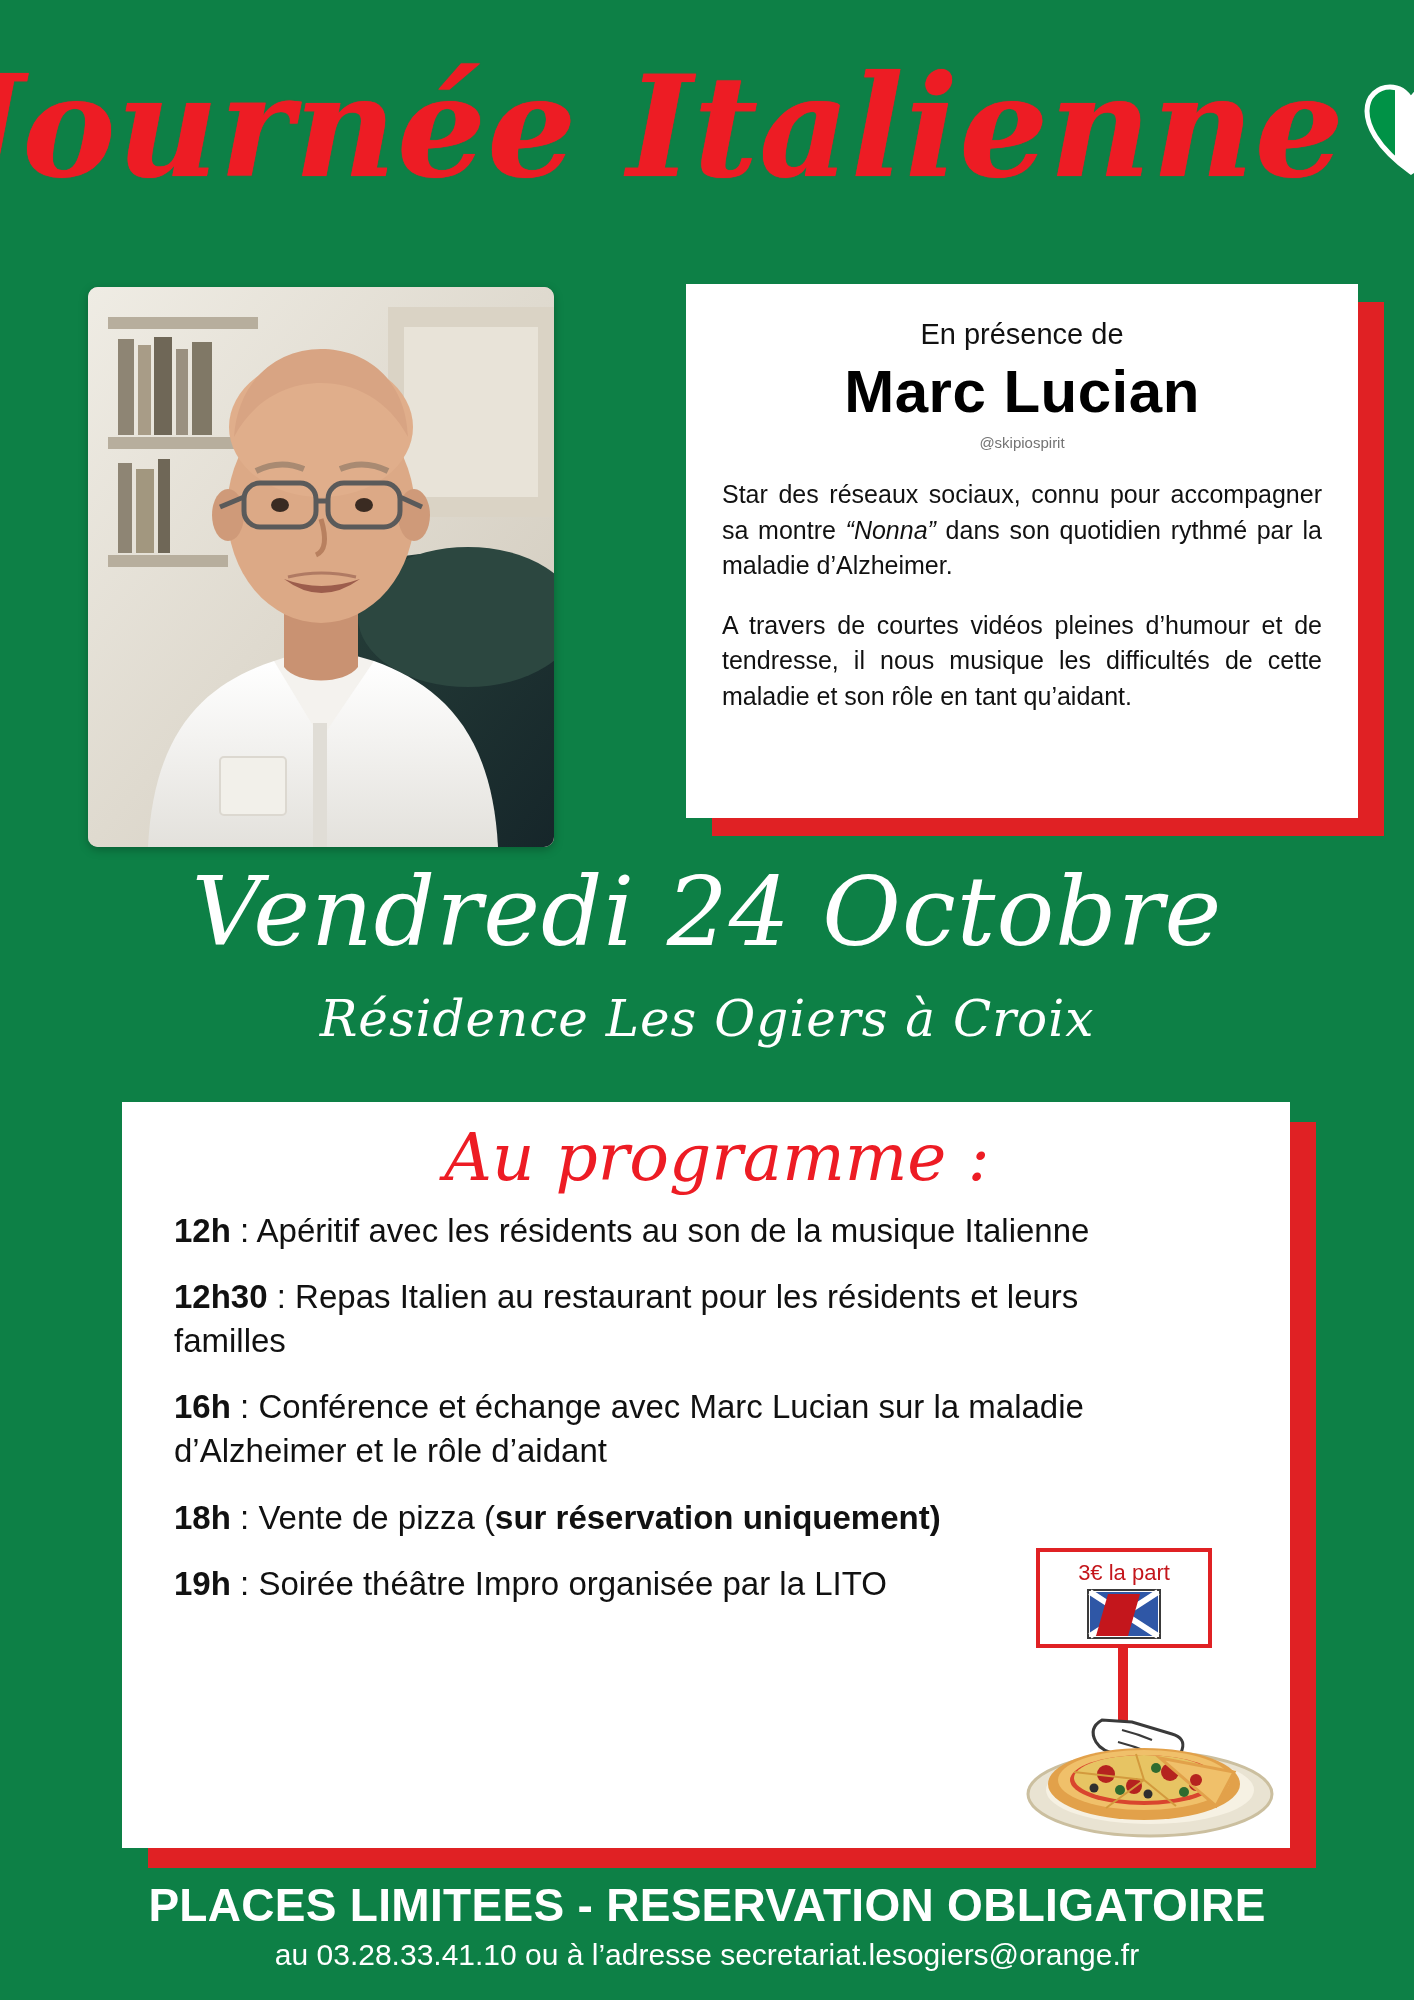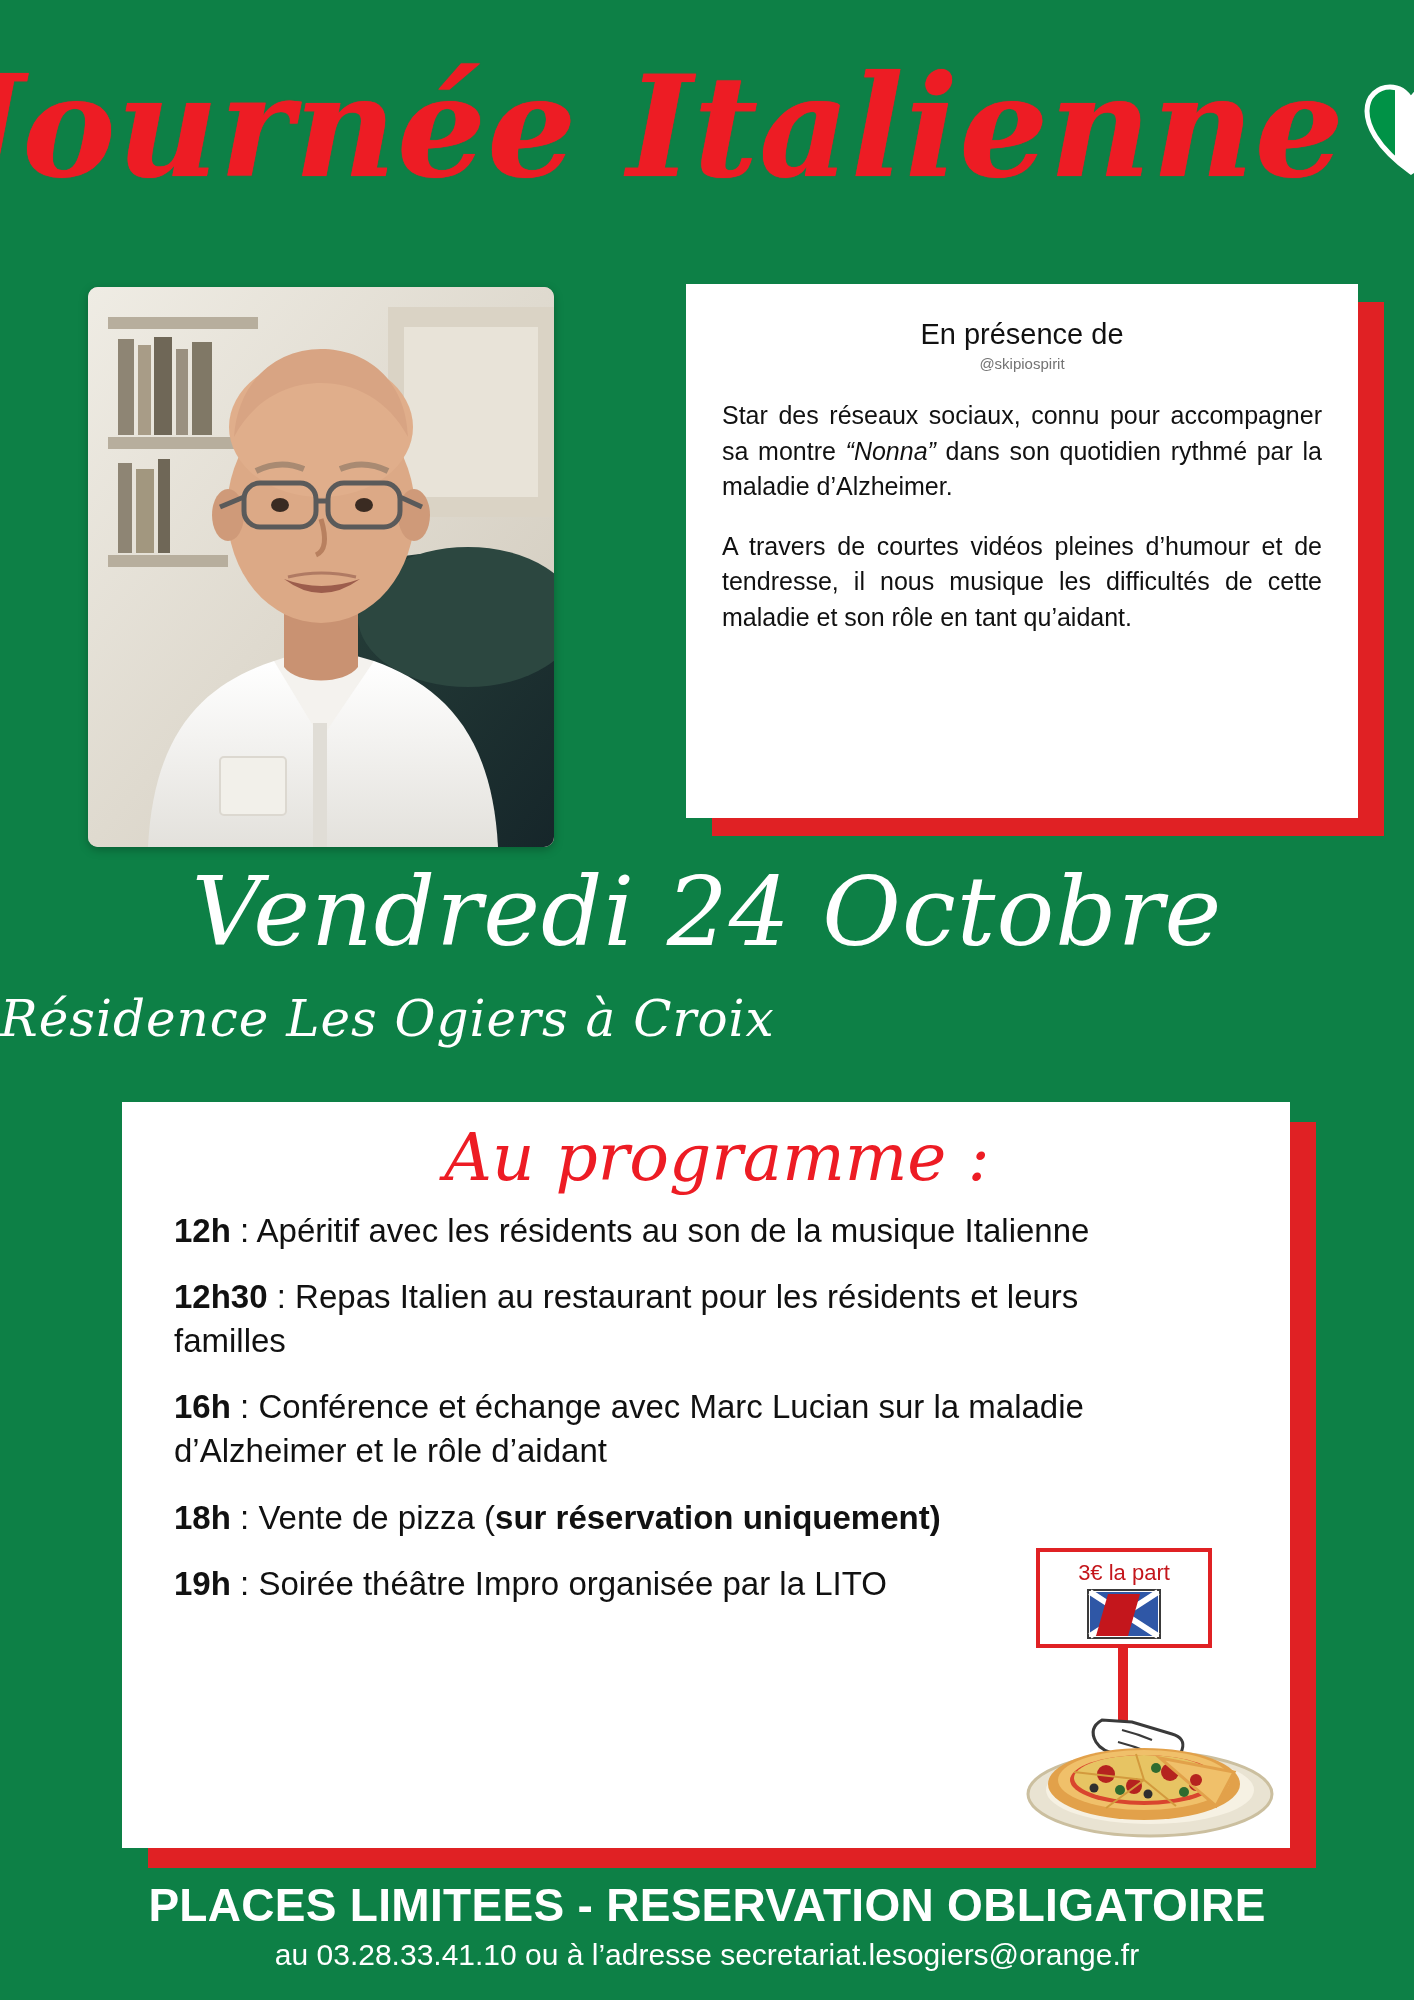--- a/index.html
+++ b/index.html
@@ -108,21 +108,21 @@
     font-family: "DejaVu Serif", serif;
     font-style: italic;
     font-size: 96px;
     color: #ffffff;
     line-height: 1.05;
     letter-spacing: 1px;
   }
   .date-sub {
     position: absolute;
     top: 990px; left: 0; width: 1414px;
-    text-align: left;
+    text-align: center;
     font-family: "DejaVu Serif", serif;
     font-style: italic;
     font-size: 50px;
     color: #ffffff;
     letter-spacing: 1px;
   }
 
   
   .prog-shadow {
     position: absolute;
@@ -270,20 +270,21 @@
 
       <path d="M233 232 Q242 262 228 268" stroke="#b8805f" stroke-width="5" fill="none"></path>
       <path d="M196 292 Q233 320 272 292 Q233 306 196 292 Z" fill="#9c5d4c"></path>
       <path d="M200 290 Q233 282 268 290" stroke="#b07a63" stroke-width="3" fill="none"></path>
     </svg>
   </div>
 
   <div class="card-shadow"></div>
   <div class="speaker-card">
     <div class="presence">En présence de</div>
+    <div class="speaker-name">Marc Lucian</div>
     <div class="handle">@skipiospirit</div>
     <p class="bio"><span>Star des réseaux sociaux, connu pour accompagner sa montre </span><em>“Nonna”</em><span> dans son quotidien rythmé par la maladie d’Alzheimer.</span></p>
     <p class="bio">A travers de courtes vidéos pleines d’humour et de tendresse, il nous musique les difficultés de cette maladie et son rôle en tant qu’aidant.</p>
   </div>
 
   <div class="date-main">Vendredi 24 Octobre</div>
   <div class="date-sub">Résidence Les Ogiers à Croix</div>
 
   <div class="prog-shadow"></div>
   <div class="prog-panel">

